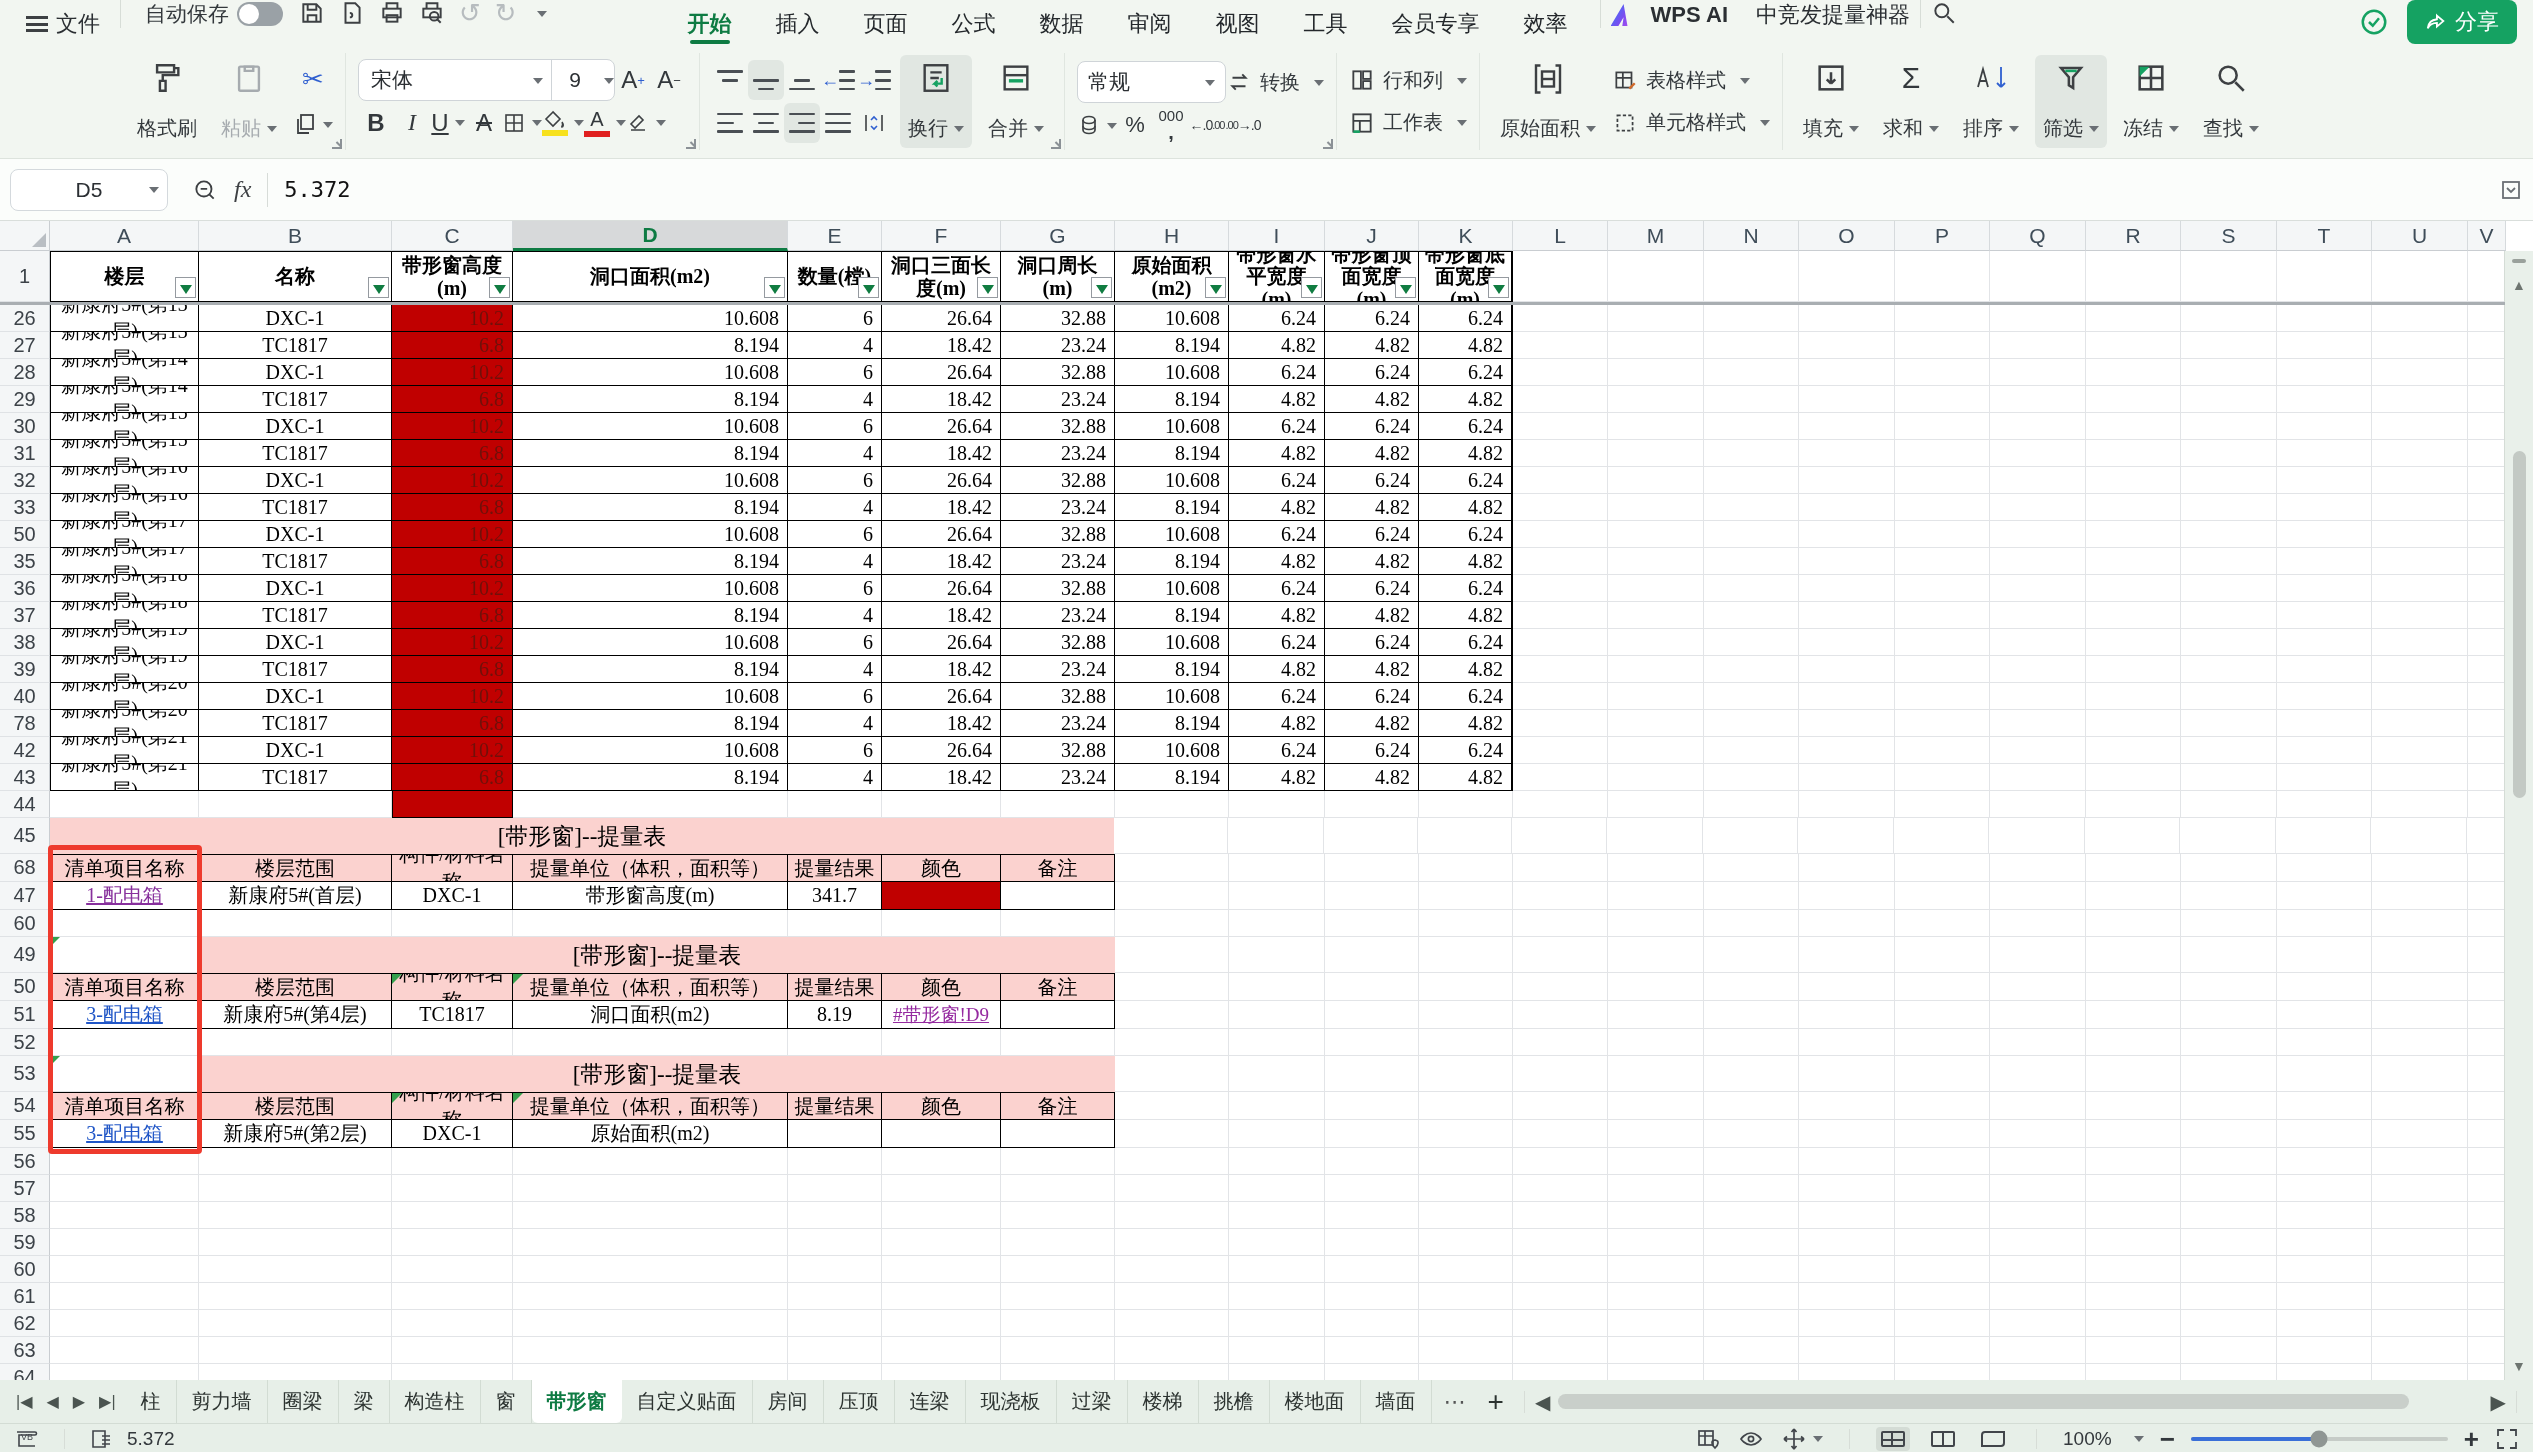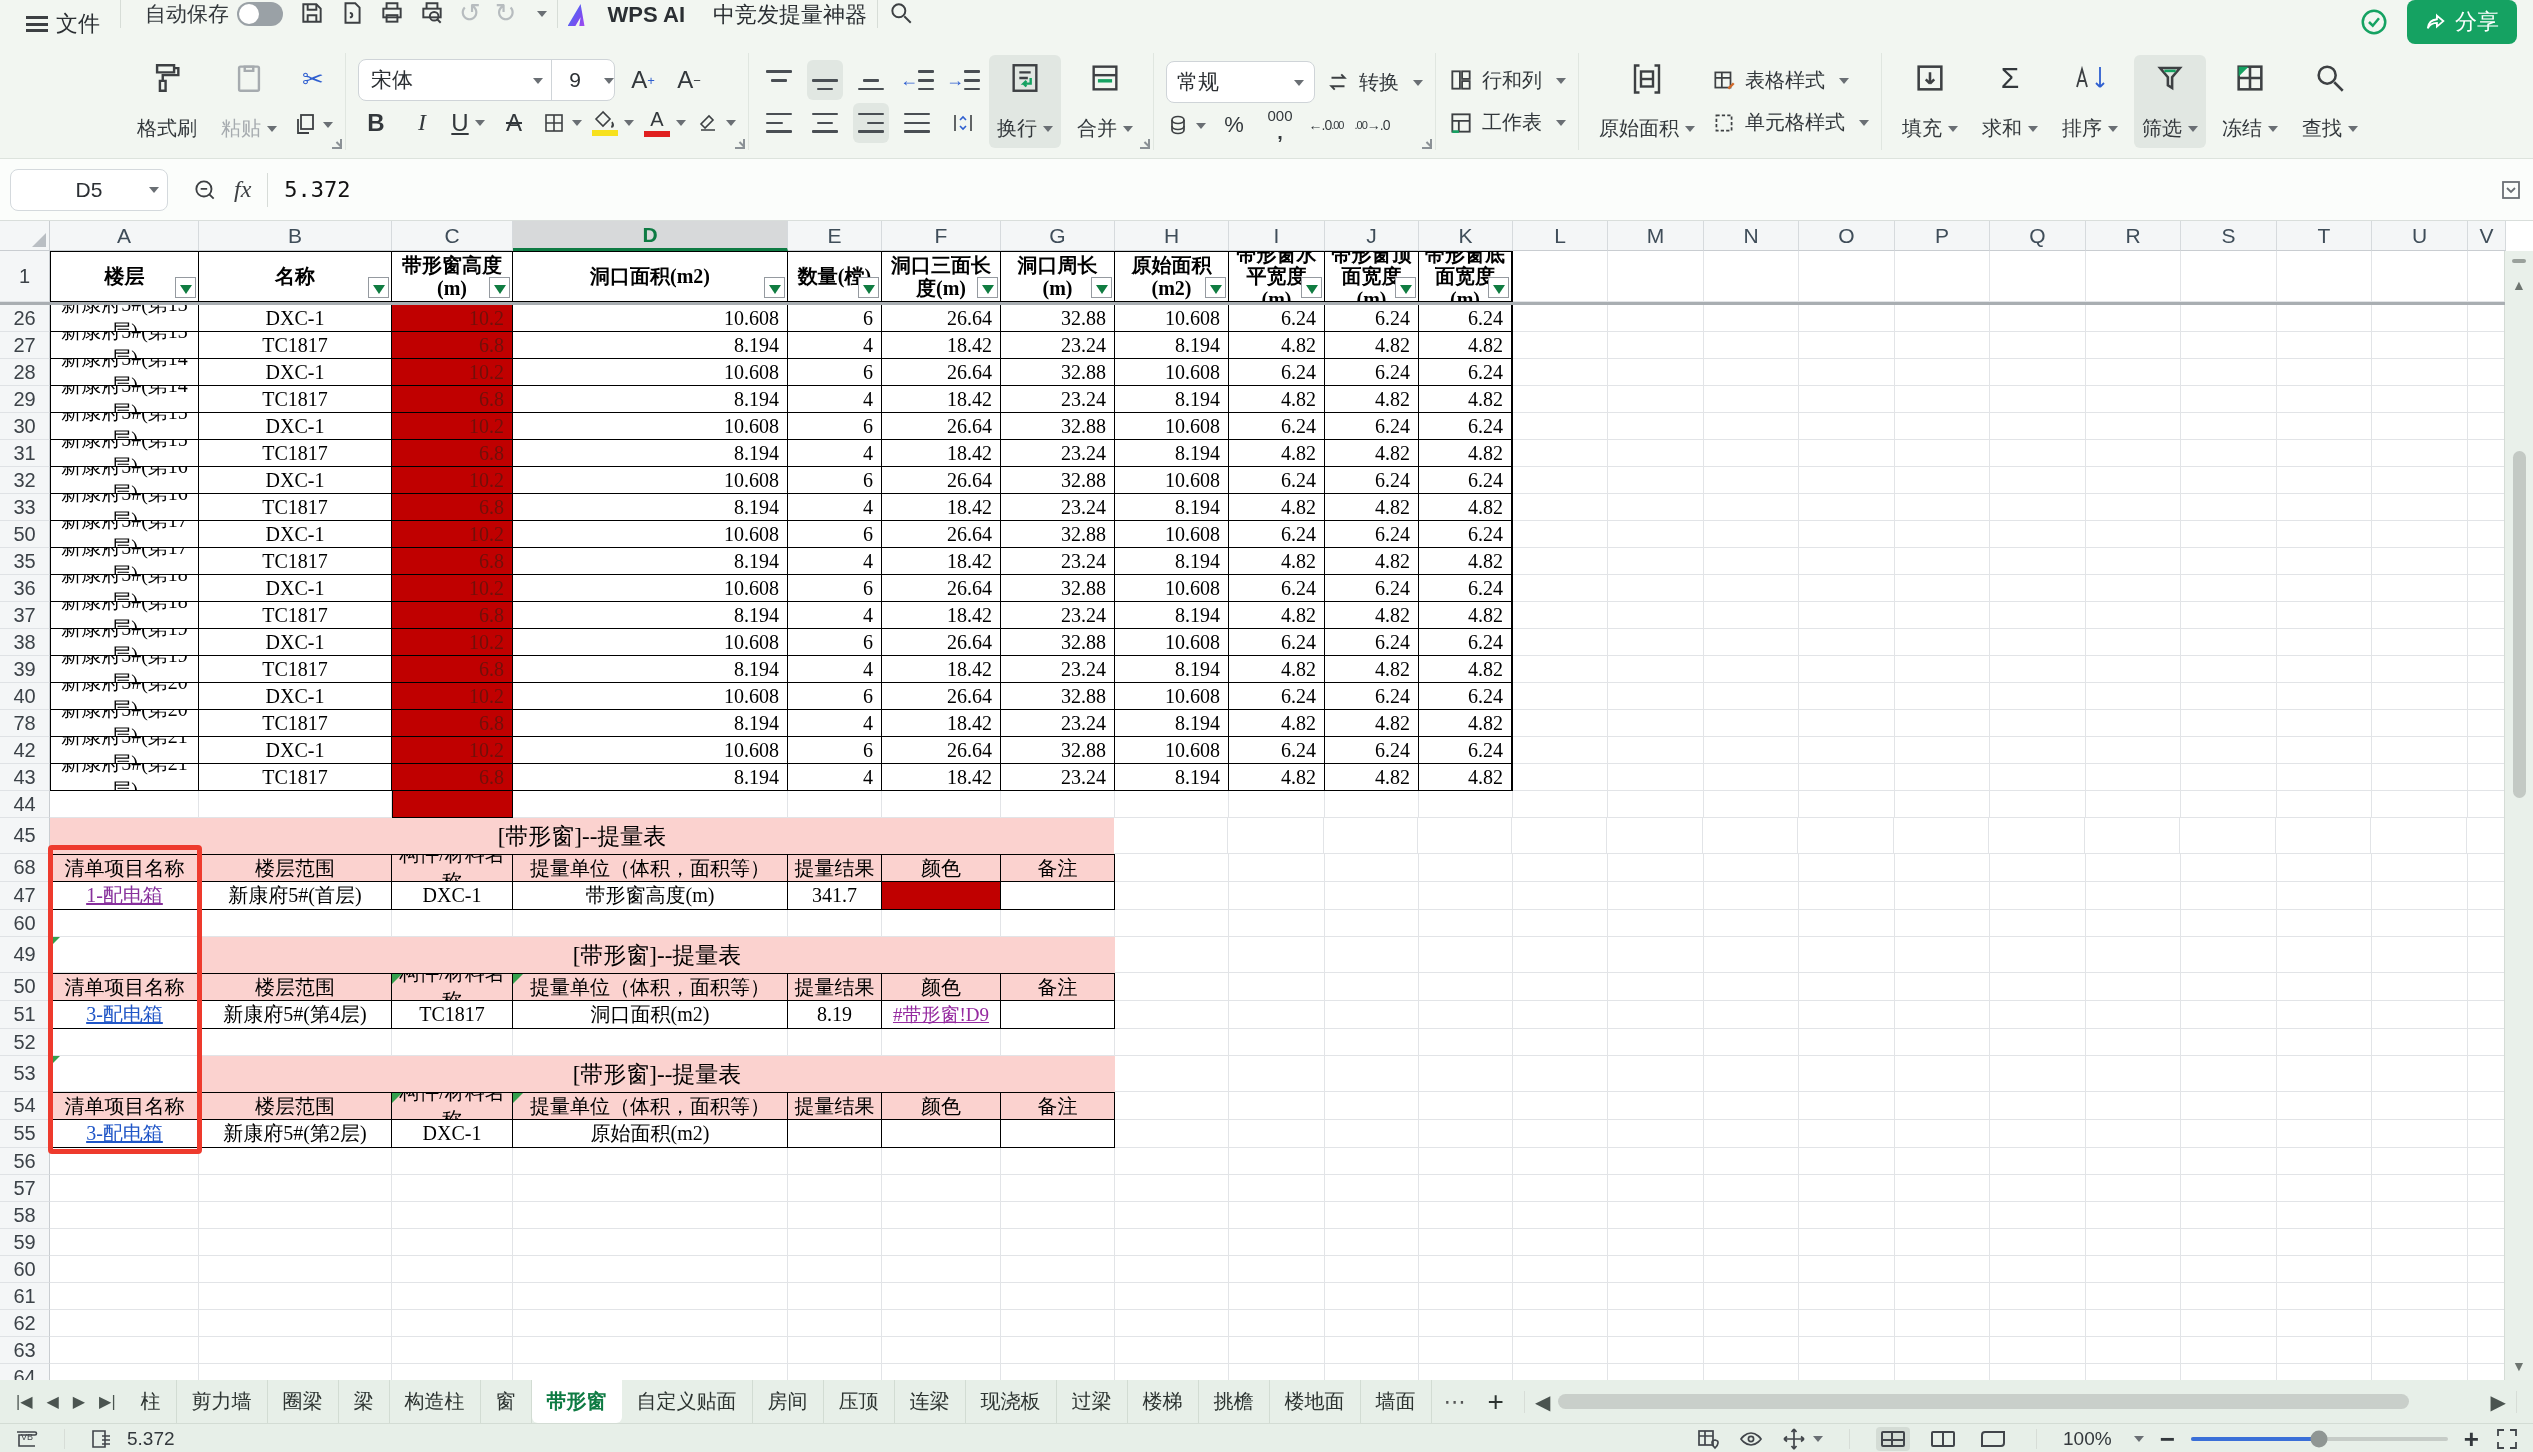--- a/index.html
+++ b/index.html
@@ -28,21 +28,21 @@
   
   .toolbar{height:112px;background:#f2f6f1;border-bottom:1px solid #dde3dd;display:flex;align-items:stretch;padding:6px 0 8px 117px}
   .tgroup{display:flex;align-items:stretch;padding:2px 12px;position:relative;border-right:1px solid #e0e6e0;gap:8px}
   .tgroup .corner{position:absolute;right:3px;bottom:1px;width:10px;height:10px;border-right:2px solid #8b9196;border-bottom:2px solid #8b9196}
   .tgroup .corner::after{content:"";position:absolute;right:0;bottom:0;width:6px;height:2px;background:#8b9196;transform:rotate(45deg);transform-origin:right bottom}
   .bigbtn{display:flex;flex-direction:column;align-items:center;justify-content:space-between;padding:6px 8px;font-size:20px;color:#33383c;border-radius:6px;min-width:71px}
   .bigbtn.on{background:#e1e7e2}
   .bigbtn .lbl{display:flex;align-items:center;white-space:nowrap}
   .bigbtn.dis{color:#a6abaf}
   .stack2{display:flex;flex-direction:column;justify-content:space-between;padding:4px 0}
-  .rowline{display:flex;align-items:center;gap:10px;height:46px}
+  .rowline{display:flex;align-items:center;height:46px}
   .fontbox{display:flex;align-items:center;border:1px solid #cfd4d8;border-radius:8px;background:#fff;height:42px;overflow:hidden}
   .fontbox .fname{width:168px;padding-left:12px;font-size:21px}
   .fontbox .fsep{width:1px;height:100%;background:#cfd4d8;margin-left:8px}
   .fontbox .fsize{width:46px;text-align:center;font-size:21px}
   .tbtn{display:flex;align-items:center;justify-content:center;min-width:36px;height:40px;border-radius:6px;font-size:24px;color:#33383c}
   .tbtn.on{background:#e1e7e2}
   .colorbar{width:26px;height:6px;margin-top:2px}
   .alico{width:26px;height:20px;display:flex;flex-direction:column;justify-content:space-between}
   .alico i{display:block;height:2.5px;background:#4a4f54;border-radius:1px}
   .inlinebtn{display:flex;align-items:center;gap:8px;font-size:20px;color:#33383c;white-space:nowrap;height:46px}
@@ -150,20 +150,32 @@
           <path d="M7 8V3h10v5"></path>
           <rect x="4" y="8" width="16" height="8"></rect>
           <circle cx="14" cy="15" r="4"></circle>
           <path d="M17 18l3 3"></path>
         </svg>
       </span>
     <span class="u">↺</span>
     <span class="u">↻</span>
     <span class="dd"></span>
   </div>
+  <div class="menu-tabs">
+      <div class="menu-tab active">开始</div>
+      <div class="menu-tab">插入</div>
+      <div class="menu-tab">页面</div>
+      <div class="menu-tab">公式</div>
+      <div class="menu-tab">数据</div>
+      <div class="menu-tab">审阅</div>
+      <div class="menu-tab">视图</div>
+      <div class="menu-tab">工具</div>
+      <div class="menu-tab">会员专享</div>
+      <div class="menu-tab">效率</div>
+    </div>
   <div class="vdiv"></div>
   <div style="display:flex;align-items:center;gap:8px">
     <span class="ai-logo"></span>
     <span style="font-size:22px;font-weight:bold">WPS AI</span>
     <span style="font-size:22px;margin-left:20px">中竞发提量神器</span>
   </div>
   <div class="vdiv"></div>
   <span>
       <svg width="26" height="26" viewBox="0 0 24 24" fill="none" stroke="#3d4043" stroke-width="1.8">
         <circle cx="10" cy="10" r="6"></circle>

